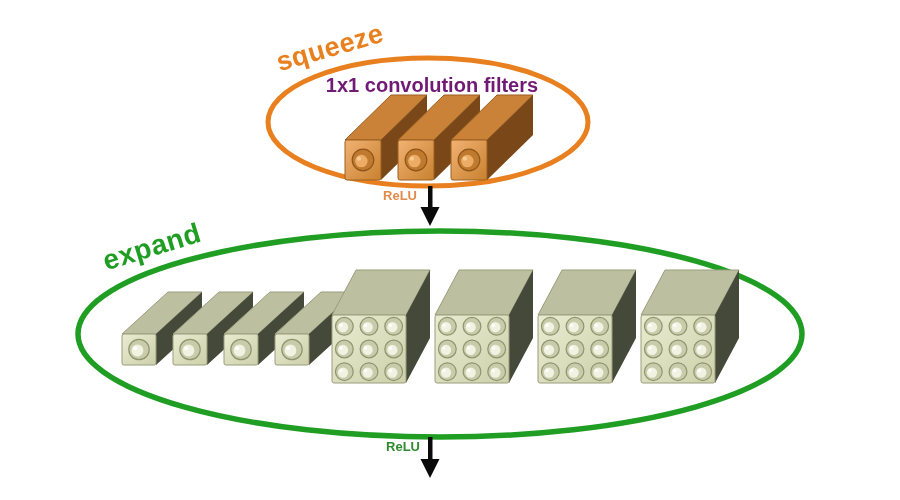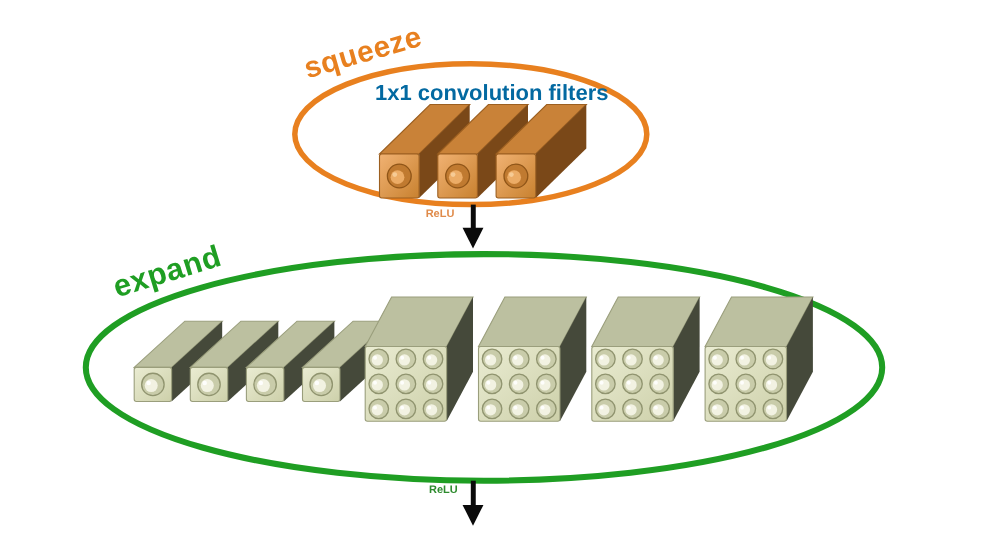--- a/index.html
+++ b/index.html
@@ -15,21 +15,21 @@
     position:absolute;
     transform:translate(-50%,-50%);
     white-space:nowrap;
     font-weight:bold;
     user-select:none;
   }
   .lbl-squeeze{font-size:27px;transform:translate(-50%,-50%) rotate(-16deg);letter-spacing:.5px;}
   .lbl-expand{font-size:28px;transform:translate(-50%,-50%) rotate(-17deg);letter-spacing:.5px;}
   .lbl-filters-squeeze{font-size:20px;}
   .lbl-filters-expand{font-size:20px;}
-  .lbl-relu{font-size:10px;}
+  .lbl-relu{font-size:13px;}
 </style>
 </head>
 <body>
 
 <div class="stage">
 
   <svg width="900" height="500" viewBox="0 0 900 500">
 
     <ellipse cx="428" cy="122" rx="160" ry="64" fill="none" stroke-width="5" style="stroke: rgb(232, 128, 31);"></ellipse>
 
@@ -238,21 +238,21 @@
     </g>
 
     <g style="fill: rgb(10, 10, 10);">
       <rect x="428" y="437" width="4.5" height="24"></rect>
       <polygon points="430,478 420.5,459 439.5,459"></polygon>
     </g>
   </svg>
 
   <div class="lbl lbl-squeeze" style="left: 330px; top: 48px; color: rgb(232, 128, 31);">squeeze</div>
 
-  <div class="lbl lbl-filters-squeeze" style="left: 447px; top: 85px; color: #0369a1;">1x1 convolution filters</div>
+  <div class="lbl lbl-filters-squeeze" style="left: 432px; top: 85px; color: #701a75;">1x1 convolution filters</div>
 
   <div class="lbl lbl-relu" style="left: 400px; top: 195px; color: rgb(224, 139, 74);">ReLU</div>
 
   <div class="lbl lbl-expand" style="left: 152px; top: 247px; color: rgb(31, 158, 35);">expand</div>
 
 
   <div class="lbl lbl-relu" style="left: 403px; top: 446px; color: rgb(46, 139, 46);">ReLU</div>
 
 </div>
 

